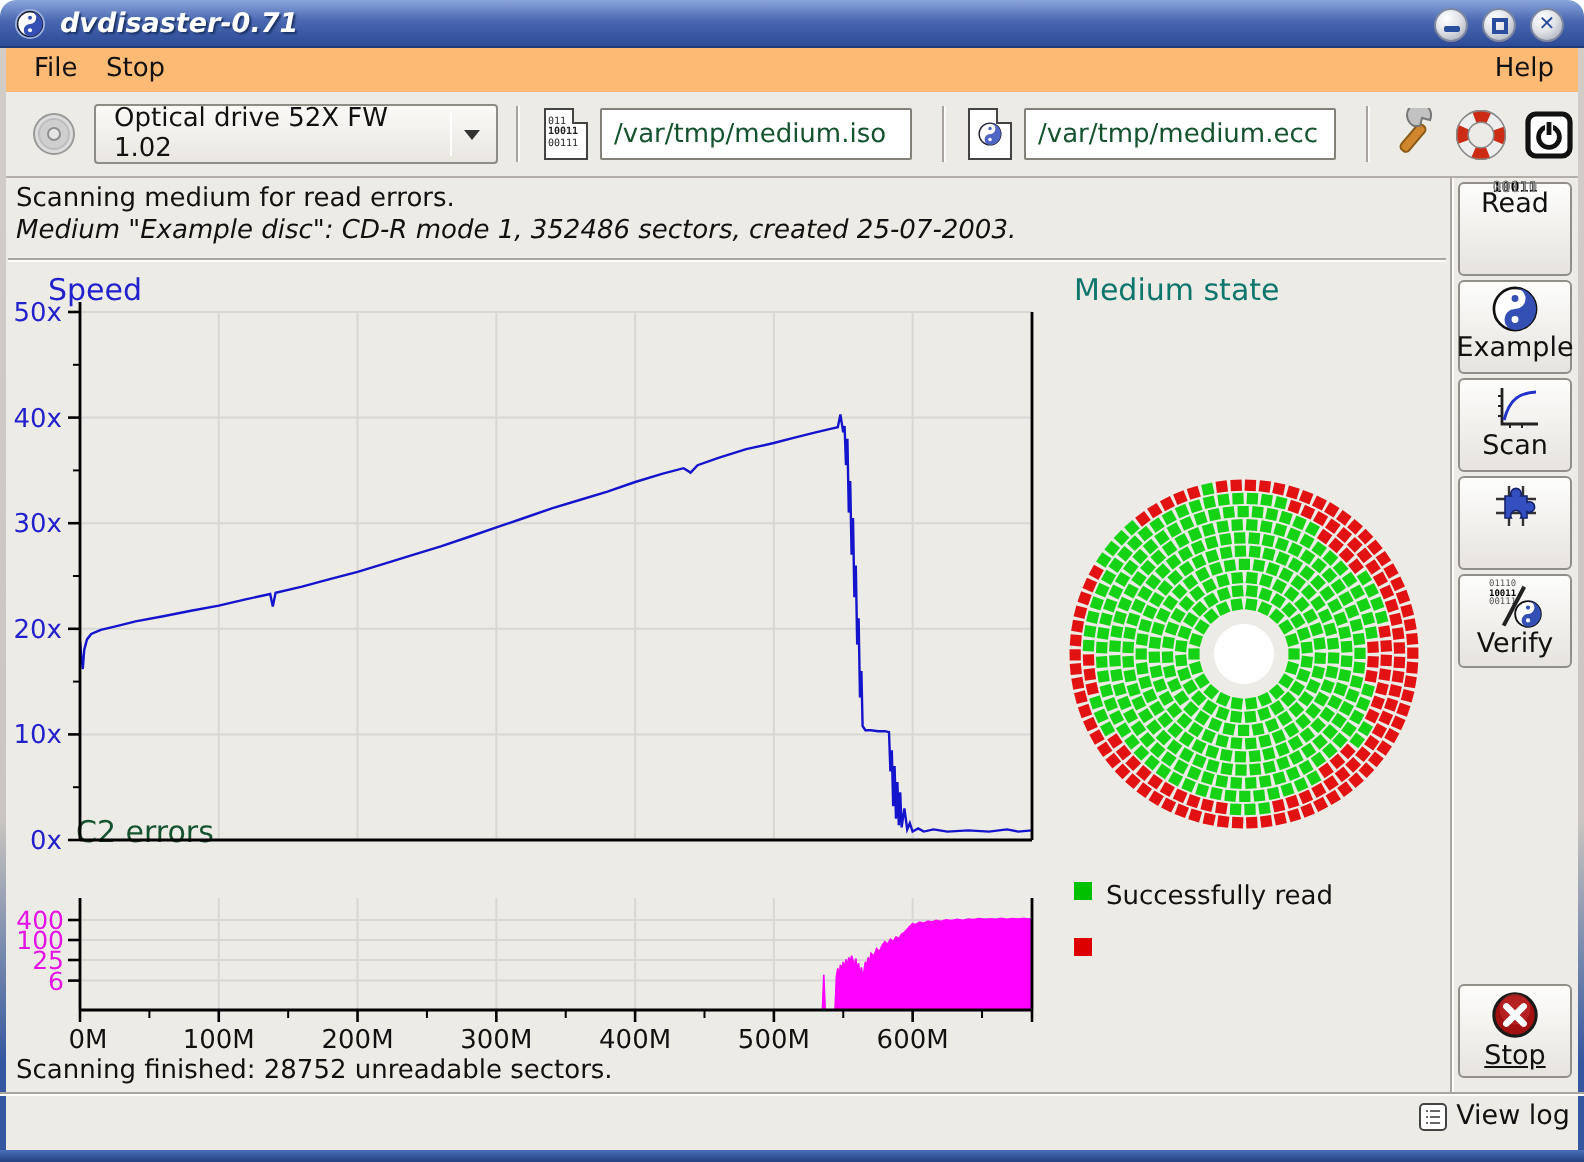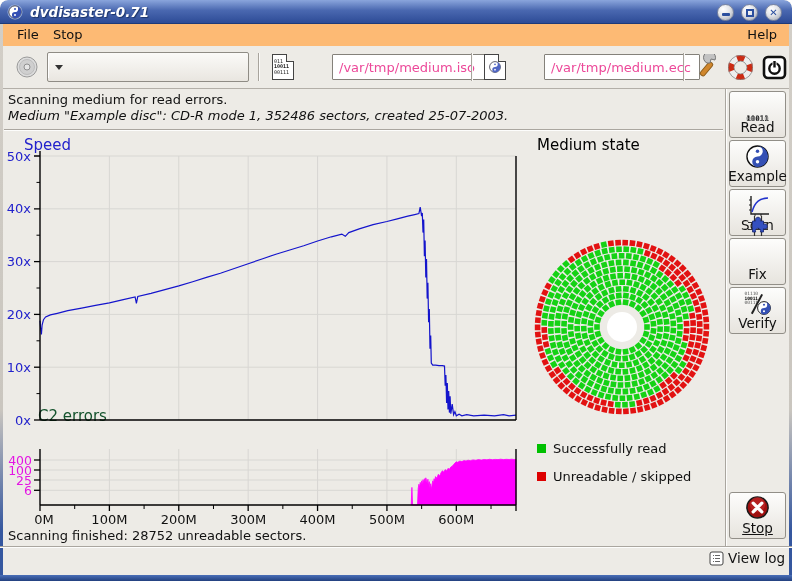--- a/index.html
+++ b/index.html
@@ -49,46 +49,45 @@
     background:linear-gradient(#fbfaf8,#e9e6e0);border:1px solid #8f8c85;border-radius:2px;
     display:flex;align-items:center;
   }
   .combo .val{padding-left:9px;flex:1;}
   .combo .csep{width:1px;height:22px;background:#b5b1aa;margin-right:6px;border-right:1px solid #fff;}
   .combo .arrow{width:0;height:0;border-left:4.5px solid transparent;border-right:4.5px solid transparent;
     border-top:5.5px solid #333;margin-right:8px;}
   .entry{
     position:absolute;top:8px;height:26px;width:156px;background:#fff;
     border:1px solid #84817a;border-radius:1px;padding:0 6px;font:13px "DejaVu Sans","Liberation Sans",sans-serif;
-    color:#ec4899;
-    margin-left:32px;
+    color:#14532d;
   }
   .fileicon{width:22px;height:26px;position:relative;background:#fff;border:1px solid #444;
     display:flex;flex-direction:column;justify-content:center;align-items:flex-start;padding-left:1px;}
   .fileicon:after{content:"";position:absolute;right:-1px;top:-1px;width:7px;height:7px;
     background:#edebe6;border-left:1px solid #444;border-bottom:1px solid #444;}
   .fileicon .bin{font-family:"DejaVu Sans Mono","Liberation Mono",monospace;font-size:5px;line-height:5.5px;color:#222;}
   .fileicon .bin.b{font-weight:bold;}
   
   .statusline1{position:absolute;left:8px;top:92px;}
   .statusline2{position:absolute;left:8px;top:108px;font-style:italic;}
   .hsep{position:absolute;height:2px;border-top:1px solid #aaa69f;border-bottom:1px solid #fdfdfc;}
   .vsep{position:absolute;width:2px;border-left:1px solid #aaa69f;border-right:1px solid #fdfdfc;}
   .chart-label{position:absolute;font-size:15px;}
   .lbl-speed{left:24px;top:136px;color:#2222cc;}
   .lbl-c2{left:14px;top:407px;color:#14532d;margin-left:24px;}
-  .lbl-medium{left:537px;top:136px;color:#000000;}
-  .legend-item{position:absolute;display:flex;align-items:center;gap:7px;}
+  .lbl-medium{left:537px;top:136px;color:#0f766e;}
+  .legend-item{position:absolute;display:flex;align-items:flex-start;gap:7px;}
   .legend-sq{width:9px;height:9px;display:inline-block;}
   
   .sbtn{
     position:absolute;left:729px;width:57px;height:47px;
     background:linear-gradient(#fdfdfc,#e7e4de);
     border:1px solid #928f88;border-radius:3px;
-    display:flex;flex-direction:column;align-items:center;justify-content:flex-end;
+    display:flex;flex-direction:column;align-items:center;justify-content:flex-start;
     font-size:13.5px;color:#111;cursor:default;padding:2px 0;
   }
   .sbtn .ic{line-height:0;}
   .readlines{font-family:"DejaVu Sans Mono","Liberation Mono",monospace;font-size:7.5px;line-height:7.5px;text-align:center;}
   .readlines .g{color:#8e8e8e;} .readlines .b{font-weight:bold;color:#000;}
   .vlines{font-family:"DejaVu Sans Mono","Liberation Mono",monospace;font-size:4.5px;line-height:4.5px;color:#555;}
   .vlines .b{font-weight:bold;color:#000;}
   .verify-ic{position:relative;width:26px;height:24px;}
   .verify-ic .slash{position:absolute;left:11px;top:2px;width:1.5px;height:22px;background:#222;transform:rotate(28deg);}
   .verify-ic svg{position:absolute;right:0;bottom:0;}
@@ -137,20 +136,21 @@
 
   <div class="toolbar">
     <div class="tbtn" style="left:8px;width:32px;">
       <svg width="24" height="24" viewBox="0 0 24 24">
         <circle cx="12" cy="12" r="10" fill="#dcdcdc" stroke="#9a9a9a"></circle>
         <circle cx="12" cy="12" r="7.5" fill="#cfcfcf" stroke="#bdbdbd"></circle>
         <circle cx="12" cy="12" r="3" fill="#e6e6e6" stroke="#8f8f8f"></circle>
       </svg>
     </div>
     <div class="combo">
+      <span class="val">Optical drive 52X FW 1.02</span>
       <span class="csep"></span>
       <span class="arrow"></span>
     </div>
     <div class="tsep" style="left:255px;"></div>
     <div class="tbtn" style="left:266px;width:28px;">
       <span class="fileicon">
         <span class="bin">011</span>
         <span class="bin b">10011</span>
         <span class="bin">00111</span>
       </span>
@@ -760,21 +760,20 @@
       <rect x="131.8" y="159.9" width="5.6" height="5.6" fill="#e21212" transform="rotate(148.1 134.6 162.7)"></rect>
       <circle cx="90" cy="91" r="15" fill="#fff"></circle>
     </svg>
 
   <div class="legend-item" style="left:537px;top:441px;">
     <span class="legend-sq" style="background: rgb(0, 192, 0);"></span>
     <span>Successfully read</span>
   </div>
   <div class="legend-item" style="left:537px;top:469px;">
     <span class="legend-sq" style="background: rgb(221, 0, 0);"></span>
-    <span>Unreadable / skipped</span>
   </div>
 
   <div class="vsep" style="left:725px;top:89px;height:458px;"></div>
 
   <div class="sbtn" style="top:91px;">
     <span class="ic readlines">
       <div class="g">01110</div>
       <div class="b">10011</div>
       <div class="g">00111</div>
     </span>

